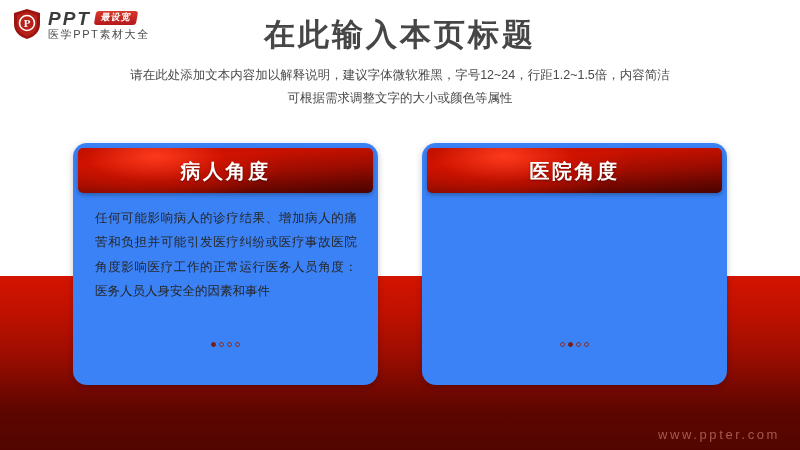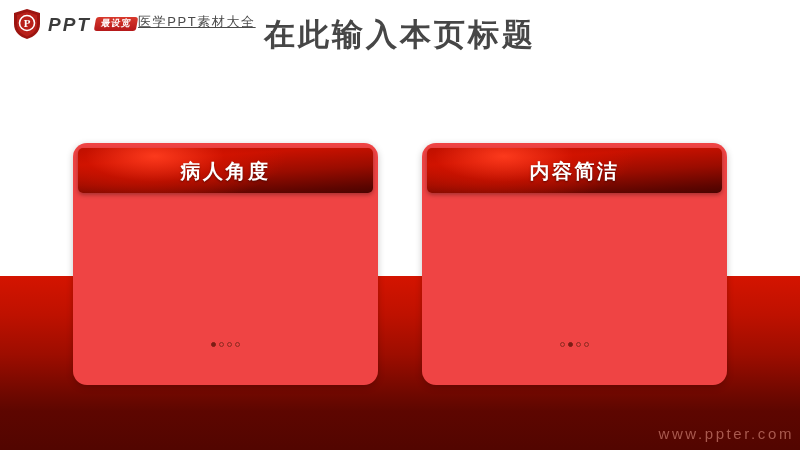--- a/index.html
+++ b/index.html
@@ -31,21 +31,21 @@
     gap: 6px;
   }
   .logo-shield {
     width: 30px;
     height: 32px;
     position: relative;
     flex: none;
   }
   .logo-text-wrap {
     display: flex;
-    flex-direction: row;
+    flex-direction: column;
     justify-content: center;
     gap: 1px;
   }
   .logo-row1 {
     display: flex;
     align-items: center;
     gap: 4px;
   }
   .logo-ppt {
     font-size: 19px;
@@ -60,26 +60,25 @@
     color: #ffffff;
     font-size: 9px;
     font-weight: bold;
     padding: 2px 6px 3px 6px;
     border-radius: 3px;
     line-height: 1;
     letter-spacing: 1px;
     transform: skewX(-10deg);
   }
   .logo-sub {
-    font-size: 13px;
+    font-size: 11px;
     color: #4a4a4a;
     letter-spacing: 1.6px;
     line-height: 1;
     white-space: nowrap;
-    text-decoration: underline;
   }
 
   
   .page-title {
     position: absolute;
     top: 16px;
     left: 0;
     width: 800px;
     text-align: center;
     font-size: 31px;
@@ -119,35 +118,35 @@
   .footer-band {
     position: absolute;
     left: 0;
     top: 412px;
     width: 800px;
     height: 38px;
     background: linear-gradient(180deg, #5d0600 0%, #520500 100%);
   }
   .footer-url {
     position: absolute;
-    right: 6px;
+    right: 20px;
     bottom: 9px;
-    font-size: 15px;
+    font-size: 13px;
     color: #a8594e;
     letter-spacing: 2.6px;
     line-height: 1;
   }
 
   
   .card {
     position: absolute;
     top: 143px;
     width: 305px;
     height: 242px;
-    background: #ef4444;
+    background: #3b82f6;
     border-radius: 14px;
     box-shadow: 0 2px 7px rgba(0,0,0,0.22);
   }
   .card-left { left: 73px; }
   .card-right { left: 422px; }
 
   .card-banner {
     position: absolute;
     left: 5px;
     top: 5px;
@@ -233,41 +232,46 @@
       <div class="logo-row1">
         <span class="logo-ppt">PPT</span>
         <span class="logo-badge">最设宽</span>
       </div>
       <div class="logo-sub">医学PPT素材大全</div>
     </div>
   </div>
 
   <div class="page-title">在此输入本页标题</div>
 
+  <div class="page-subtitle">
+    <span class="line">请在此处添加文本内容加以解释说明，建议字体微软雅黑，字号12~24，行距1.2~1.5倍，内容简洁</span>
+    <span class="line">可根据需求调整文字的大小或颜色等属性</span>
+  </div>
 
   <div class="red-band"></div>
   <div class="footer-band">
     <div class="footer-url">www.ppter.com</div>
   </div>
 
   <div class="card card-left">
     <div class="card-banner">
       <span class="card-banner-title">病人角度</span>
     </div>
+    <div class="card-body">任何可能影响病人的诊疗结果、增加病人的痛苦和负担并可能引发医疗纠纷或医疗事故医院角度影响医疗工作的正常运行医务人员角度：医务人员人身安全的因素和事件</div>
     <div class="card-dots">
       <span class="dot active"></span>
       <span class="dot"></span>
       <span class="dot"></span>
       <span class="dot"></span>
     </div>
   </div>
 
   <div class="card card-right">
     <div class="card-banner">
-      <span class="card-banner-title">内容简洁</span>
+      <span class="card-banner-title">医院角度</span>
     </div>
     <div class="card-dots">
       <span class="dot"></span>
       <span class="dot active"></span>
       <span class="dot"></span>
       <span class="dot"></span>
     </div>
   </div>
 
 </div>

